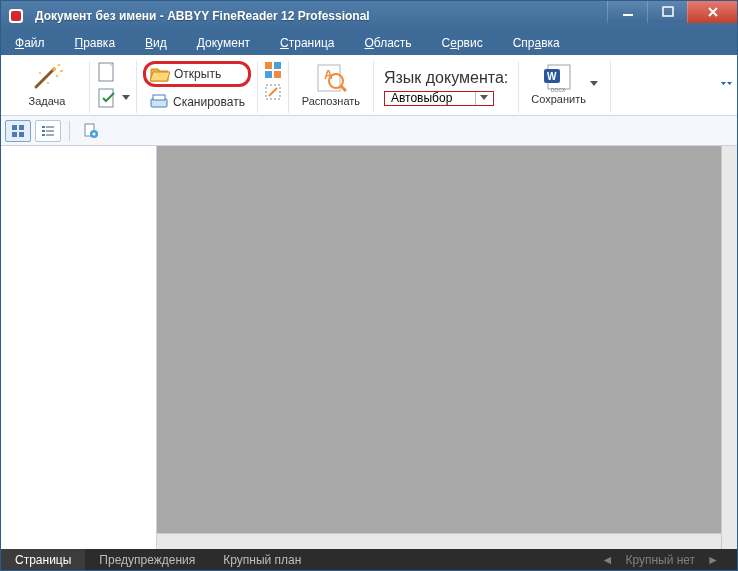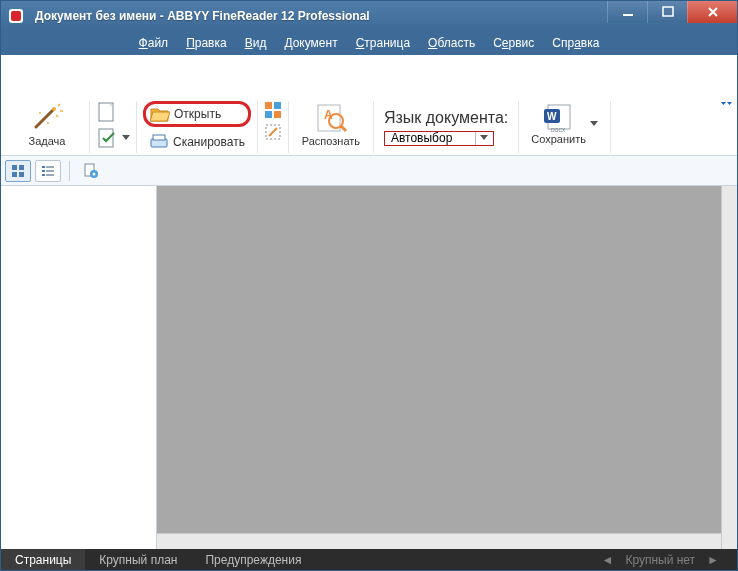--- a/index.html
+++ b/index.html
@@ -8,26 +8,26 @@
   .window { width: 738px; height: 571px; border: 1px solid #2e5d8a; background: #fff; display: flex; flex-direction: column; }
 
   .titlebar { height: 30px; background: linear-gradient(#4f7ca8,#3d6a96); display: flex; align-items: center; color: #fff; font-size: 12px; font-weight: bold; }
   .titlebar .app-icon { width: 18px; height: 18px; margin: 0 6px; display:flex; align-items:center; justify-content:center; }
   .titlebar .title-text { flex: 1; padding-left: 4px; text-shadow: 0 1px 1px rgba(0,0,0,.3); }
   .win-btns { display: flex; height: 100%; }
   .win-btn { width: 40px; height: 22px; margin-top:0; display:flex; align-items:center; justify-content:center; background: linear-gradient(#5e86af,#3e6a96); border-left:1px solid rgba(255,255,255,.2); }
   .win-btn.close { background: linear-gradient(#e37a6f,#c5402f); width: 50px; }
   .win-btn svg { pointer-events:none; }
 
-  .menubar { height: 24px; background: #3d6a96; display:flex; align-items:center; padding: 0 6px; gap: 2px; justify-content: center; }
+  .menubar { height: 24px; background: #3d6a96; display:flex; align-items:center; padding: 0 6px; gap: 14px; }
   .menu-item { color:#fff; font-size:12px; padding: 3px 8px; cursor:default; }
   .menu-item .ul { text-decoration: underline; }
 
   .toolbar { background:#fff; border-bottom:1px solid #d0d8e0; display:flex; align-items:stretch; padding: 6px 4px 2px 4px; gap: 0; position:relative; }
-  .tb-group { display:flex; flex-direction:column; align-items:center; padding: 0 6px; border-right:1px solid #e0e6ec;margin-top:40px; }
+  .tb-group { display:flex; flex-direction:column; align-items:center; padding: 0 6px; border-right:1px solid #e0e6ec; }
   .tb-group:last-child { border-right:none; }
   .tb-rows { display:flex; flex-direction:column; gap:4px; }
   .tb-row { display:flex; align-items:center; gap:6px; }
   .tb-big { display:flex; flex-direction:column; align-items:center; gap:2px; padding: 2px 6px; width: 72px; }
   .tb-big-label { font-size:11px; color:#333; text-align:center; }
   .tb-item { display:flex; align-items:center; gap:4px; padding:2px 6px; font-size:12px; color:#333; }
   .highlight-red { border:3px solid #d9262b; border-radius:12px; padding: 1px 8px 1px 4px !important; }
 
   .lang-label { font-size:16px; color:#333; margin-bottom:4px; }
   .lang-select { display:flex; align-items:center; border:1px solid #b91c1c; height:15px; width:110px; background:#fff; }
@@ -285,24 +285,24 @@
       <div class="scrollbar-v"></div>
       <div class="scrollbar-h"></div>
     </div>
   </div>
 
   <div class="bottom-tabs">
     <div class="btab active">
         <span>Страницы</span>
       </div>
     <div class="btab">
+        <span>Предупреждения</span>
+      </div>
+    <div class="btab">
         <span>Крупный план</span>
-      </div>
-    <div class="btab">
-        <span>Предупреждения</span>
       </div>
     <span class="spacer"></span>
     <div class="nav-group">
       <span class="nav-arrow">◄</span>
       <span>Крупный нет</span>
       <span class="nav-arrow">►</span>
     </div>
   </div>
 
 </div>

